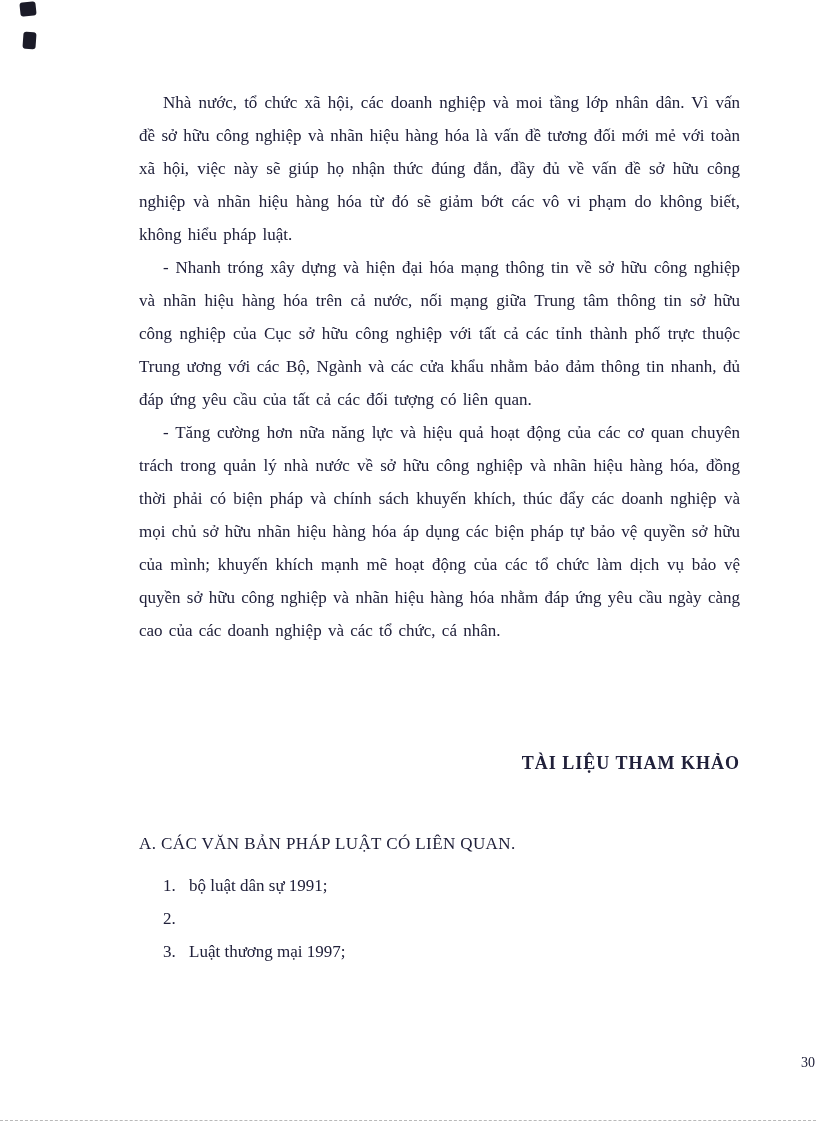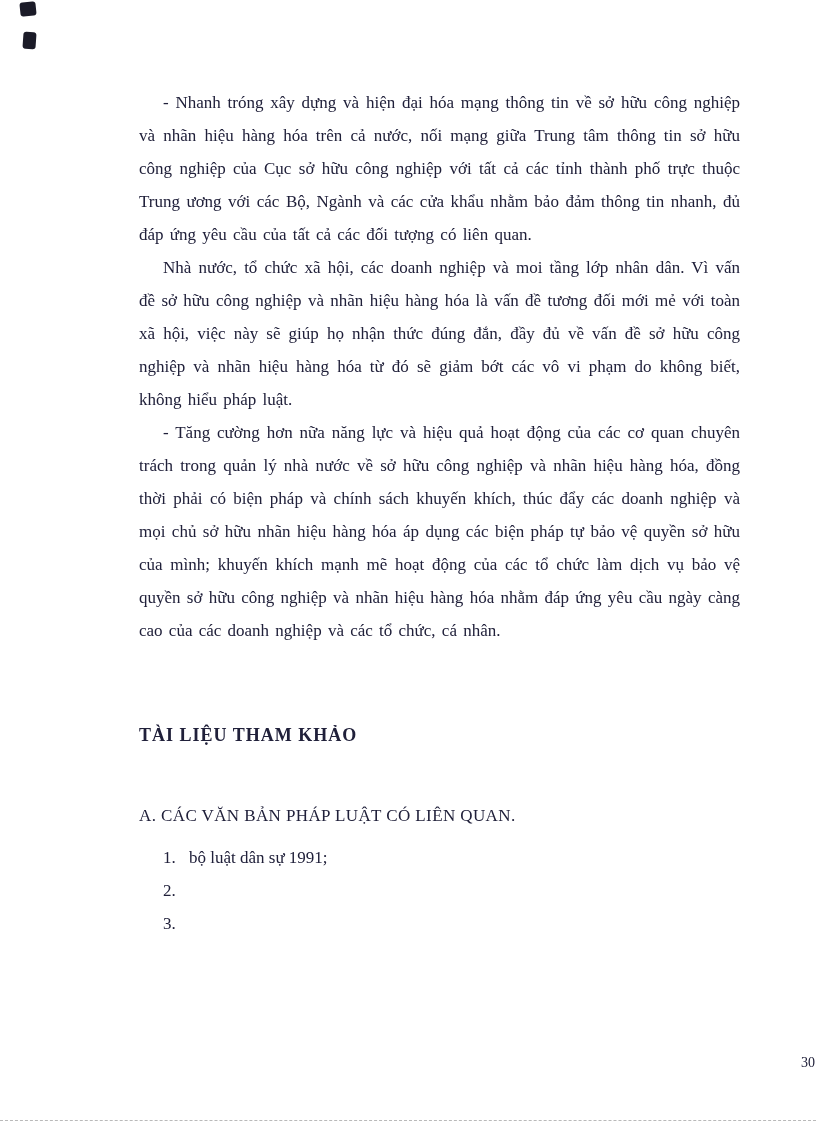--- a/index.html
+++ b/index.html
@@ -27,22 +27,22 @@
     width: 601px;
   }
   .para {
     font-size: 17px;
     line-height: 33px;
     text-align: justify;
     text-indent: 24px;
     word-spacing: 2px;
   }
   .ref-heading {
-    margin-top: 76px;
-    text-align: left;
+    margin-top: 104px;
+    text-align: right;
     font-size: 18px;
     font-weight: bold;
     letter-spacing: 1px;
     line-height: 24px;
   }
   .section-title {
     margin-top: 58px;
     font-size: 17px;
     letter-spacing: 0.4px;
     line-height: 22px;
@@ -77,40 +77,41 @@
 </head>
 <body>
 
 <div class="page">
 
   <div class="scan-artifact a1"></div>
   <div class="scan-artifact a2"></div>
 
   <div class="content">
 
+    <p class="para">Nhà nước, tổ chức xã hội, các doanh nghiệp và moi tầng lớp nhân dân. Vì vấn đề sở hữu công nghiệp và nhãn hiệu hàng hóa là vấn đề tương đối mới mẻ với toàn xã hội, việc này sẽ giúp họ nhận thức đúng đắn, đầy đủ về vấn đề sở hữu công nghiệp và nhãn hiệu hàng hóa từ đó sẽ giảm bớt các vô vi phạm do không biết, không hiểu pháp luật.</p>
+
     <p class="para">- Nhanh tróng xây dựng và hiện đại hóa mạng thông tin về sở hữu công nghiệp và nhãn hiệu hàng hóa trên cả nước, nối mạng giữa Trung tâm thông tin sở hữu công nghiệp của Cục sở hữu công nghiệp với tất cả các tỉnh thành phố trực thuộc Trung ương với các Bộ, Ngành và các cửa khẩu nhằm bảo đảm thông tin nhanh, đủ đáp ứng yêu cầu của tất cả các đối tượng có liên quan.</p>
-
-    <p class="para">Nhà nước, tổ chức xã hội, các doanh nghiệp và moi tầng lớp nhân dân. Vì vấn đề sở hữu công nghiệp và nhãn hiệu hàng hóa là vấn đề tương đối mới mẻ với toàn xã hội, việc này sẽ giúp họ nhận thức đúng đắn, đầy đủ về vấn đề sở hữu công nghiệp và nhãn hiệu hàng hóa từ đó sẽ giảm bớt các vô vi phạm do không biết, không hiểu pháp luật.</p>
 
     <p class="para">- Tăng cường hơn nữa năng lực và hiệu quả hoạt động của các cơ quan chuyên trách trong quản lý nhà nước về sở hữu công nghiệp và nhãn hiệu hàng hóa, đồng thời phải có biện pháp và chính sách khuyến khích, thúc đẩy các doanh nghiệp và mọi chủ sở hữu nhãn hiệu hàng hóa áp dụng các biện pháp tự bảo vệ quyền sở hữu của mình; khuyến khích mạnh mẽ hoạt động của các tổ chức làm dịch vụ bảo vệ quyền sở hữu công nghiệp và nhãn hiệu hàng hóa nhằm đáp ứng yêu cầu ngày càng cao của các doanh nghiệp và các tổ chức, cá nhân.</p>
 
     <h2 class="ref-heading">TÀI LIỆU THAM KHẢO</h2>
 
     <p class="section-title">A. CÁC VĂN BẢN PHÁP LUẬT CÓ LIÊN QUAN.</p>
 
     <ol class="ref-list">
       <li>
         <span class="num">1.</span>
         <span>bộ luật dân sự 1991;</span>
       </li>
       <li>
         <span class="num">2.</span>
       </li>
       <li>
         <span class="num">3.</span>
+        <span>Luật thương mại 1997;</span>
       </li>
     </ol>
 
   </div>
 
   <div class="page-number">30</div>
 
   <div class="page-break-line"></div>
 
 </div>

